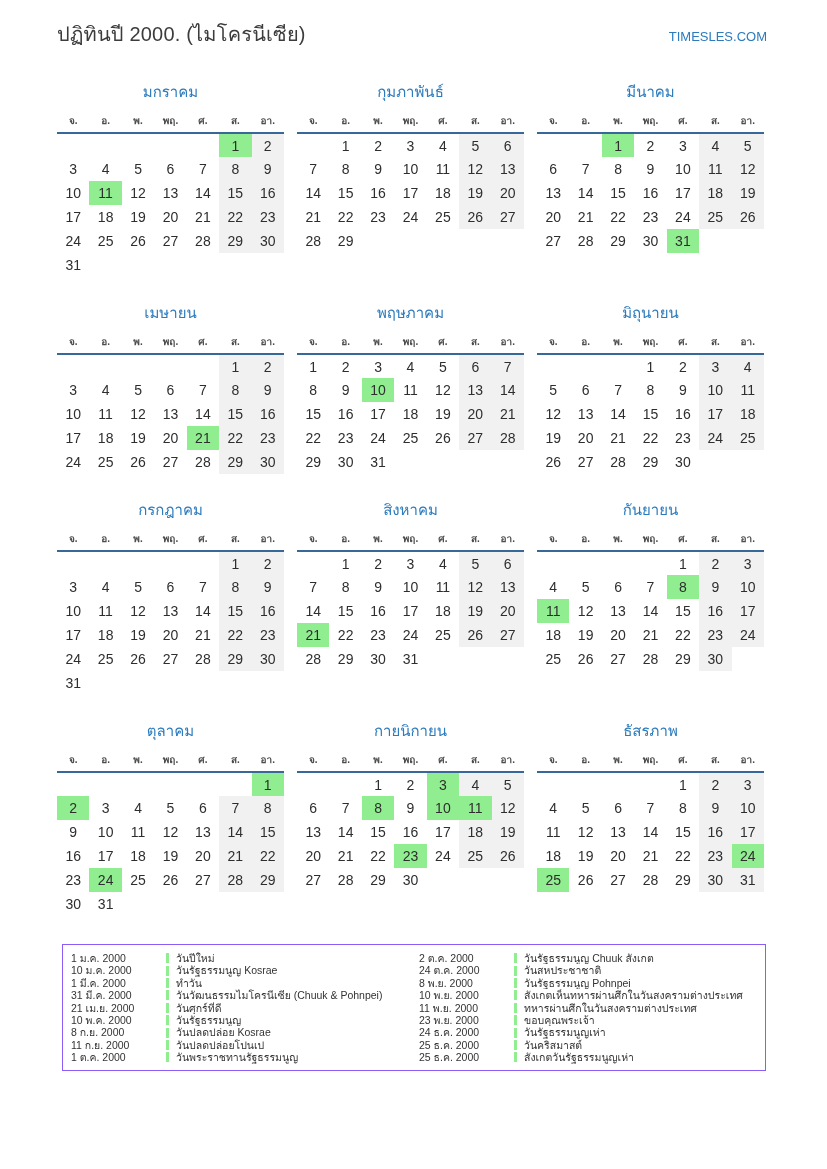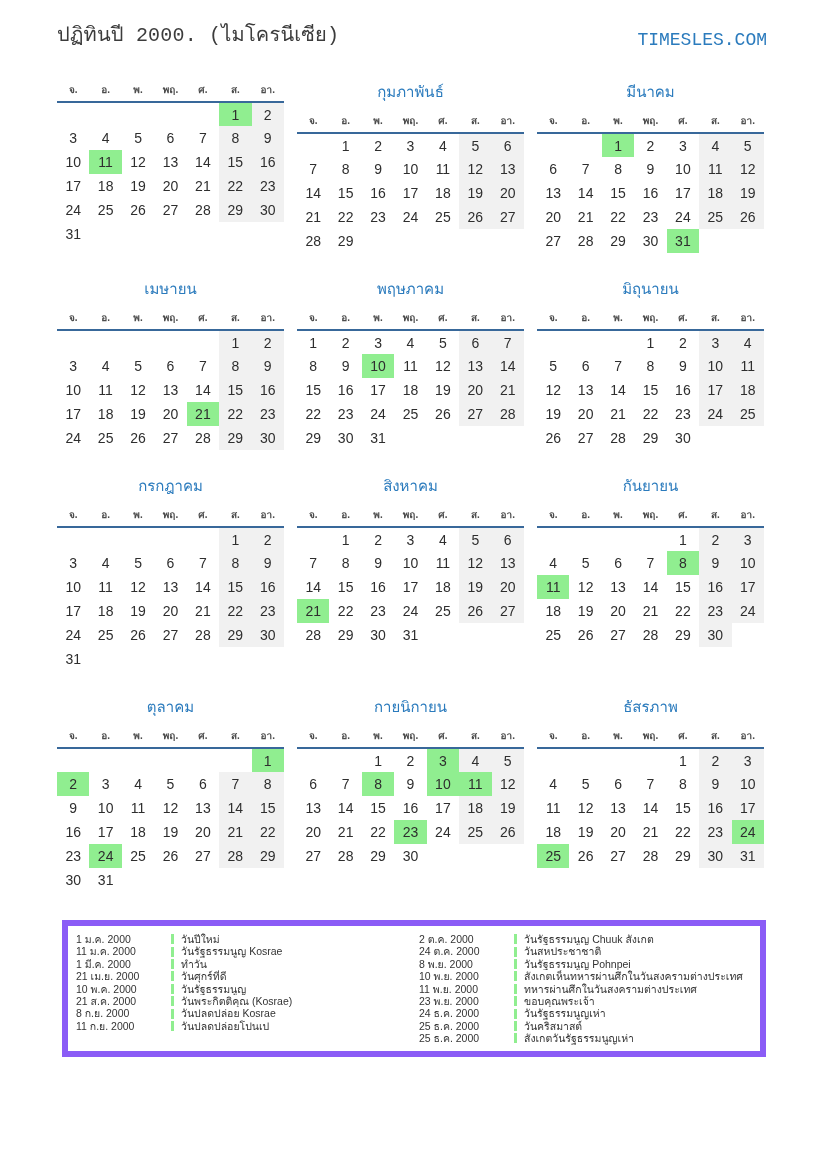--- a/index.html
+++ b/index.html
@@ -3,23 +3,23 @@
 <meta charset="utf-8">
 <style>
   * { margin:0; padding:0; box-sizing:border-box; }
   html,body { background:#ffffff; }
   body {
     width:827px; min-height:1169px; margin:0 auto;
     font-family:"Liberation Sans","DejaVu Sans",sans-serif;
     color:#333;
   }
   .page { padding:18px 60px 0 57px; }
-  .topbar { display:flex; justify-content:space-between; align-items:flex-end;font-family:Liberation Mono, monospace; }
+  .topbar { display:flex; justify-content:space-between; align-items:center; }
   .page-title { font-size:20px; color:#3c3c3c; font-weight:400; letter-spacing:.2px; }
-  .site-link { font-size:18px; color:var(--accent-blue); text-decoration:none; margin-top:4px; }
+  .site-link { font-size:13px; color:var(--accent-blue); text-decoration:none; margin-top:4px; }
 
   .months-grid {
     margin-top:30px;
     display:grid;
     grid-template-columns:repeat(3,227px);
     column-gap:13px;
     row-gap:24px;
     align-items:start;
   }
   .month-block { width:227px; }
@@ -36,21 +36,21 @@
   table.cal td {
     height:24px; text-align:center; vertical-align:middle;
     font-size:14px; color:#2e2e2e;
   }
   td.we { background:var(--weekend-gray); }
   td.hl { background:var(--hl-green); }
 
   .legend-box {
     margin:28px 0 0 5px;
     width:704px;
-    border:6px solid #8b5cf6;
+    border:1px solid #8b5cf6;
     padding:7px 6px 6px 8px;
     display:grid;
     grid-template-columns:1fr 1fr;
     column-gap:8px;
   }
   .legend-row {
     display:grid; grid-template-columns:95px 8px auto;
     align-items:center;
     font-size:10.5px; line-height:12.4px; color:#333;
     white-space:nowrap; overflow:hidden;
@@ -63,20 +63,21 @@
 <body>
 
 <div class="page">
   <div class="topbar">
     <div class="page-title">ปฏิทินปี 2000. (ไมโครนีเซีย)</div>
     <a class="site-link" href="#">TIMESLES.COM</a>
   </div>
 
   <div class="months-grid" id="months-grid">
       <div class="month-block">
+        <div class="month-name">มกราคม</div>
         <table class="cal">
           <thead>
             <tr>
               <th>จ.</th>
               <th>อ.</th>
               <th>พ.</th>
               <th>พฤ.</th>
               <th>ศ.</th>
               <th>ส.</th>
               <th>อา.</th>
@@ -854,53 +855,58 @@
     </div>
 
   <div class="legend-box" id="legend-box">
     <div id="legend-left">
         <div class="legend-row">
           <span class="legend-date">1 ม.ค. 2000</span>
           <span class="legend-bar"></span>
           <span class="legend-label">วันปีใหม่</span>
         </div>
         <div class="legend-row">
-          <span class="legend-date">11 ม.ค. 2000</span>
+          <span class="legend-date">10 ม.ค. 2000</span>
           <span class="legend-bar"></span>
           <span class="legend-label">วันรัฐธรรมนูญ Kosrae</span>
         </div>
         <div class="legend-row">
           <span class="legend-date">1 มี.ค. 2000</span>
           <span class="legend-bar"></span>
           <span class="legend-label">ทำวัน</span>
         </div>
         <div class="legend-row">
+          <span class="legend-date">31 มี.ค. 2000</span>
+          <span class="legend-bar"></span>
+          <span class="legend-label">วันวัฒนธรรมไมโครนีเซีย (Chuuk &amp; Pohnpei)</span>
+        </div>
+        <div class="legend-row">
           <span class="legend-date">21 เม.ย. 2000</span>
           <span class="legend-bar"></span>
           <span class="legend-label">วันศุกร์ที่ดี</span>
         </div>
         <div class="legend-row">
           <span class="legend-date">10 พ.ค. 2000</span>
           <span class="legend-bar"></span>
           <span class="legend-label">วันรัฐธรรมนูญ</span>
         </div>
         <div class="legend-row">
-          <span class="legend-date">21 ส.ค. 2000</span>
-          <span class="legend-bar"></span>
-          <span class="legend-label">วันพระกิตติคุณ (Kosrae)</span>
-        </div>
-        <div class="legend-row">
           <span class="legend-date">8 ก.ย. 2000</span>
           <span class="legend-bar"></span>
           <span class="legend-label">วันปลดปล่อย Kosrae</span>
         </div>
         <div class="legend-row">
           <span class="legend-date">11 ก.ย. 2000</span>
           <span class="legend-bar"></span>
           <span class="legend-label">วันปลดปล่อยโปนเป</span>
+        </div>
+        <div class="legend-row">
+          <span class="legend-date">1 ต.ค. 2000</span>
+          <span class="legend-bar"></span>
+          <span class="legend-label">วันพระราชทานรัฐธรรมนูญ</span>
         </div>
       </div>
     <div id="legend-right">
         <div class="legend-row">
           <span class="legend-date">2 ต.ค. 2000</span>
           <span class="legend-bar"></span>
           <span class="legend-label">วันรัฐธรรมนูญ Chuuk สังเกต</span>
         </div>
         <div class="legend-row">
           <span class="legend-date">24 ต.ค. 2000</span>

